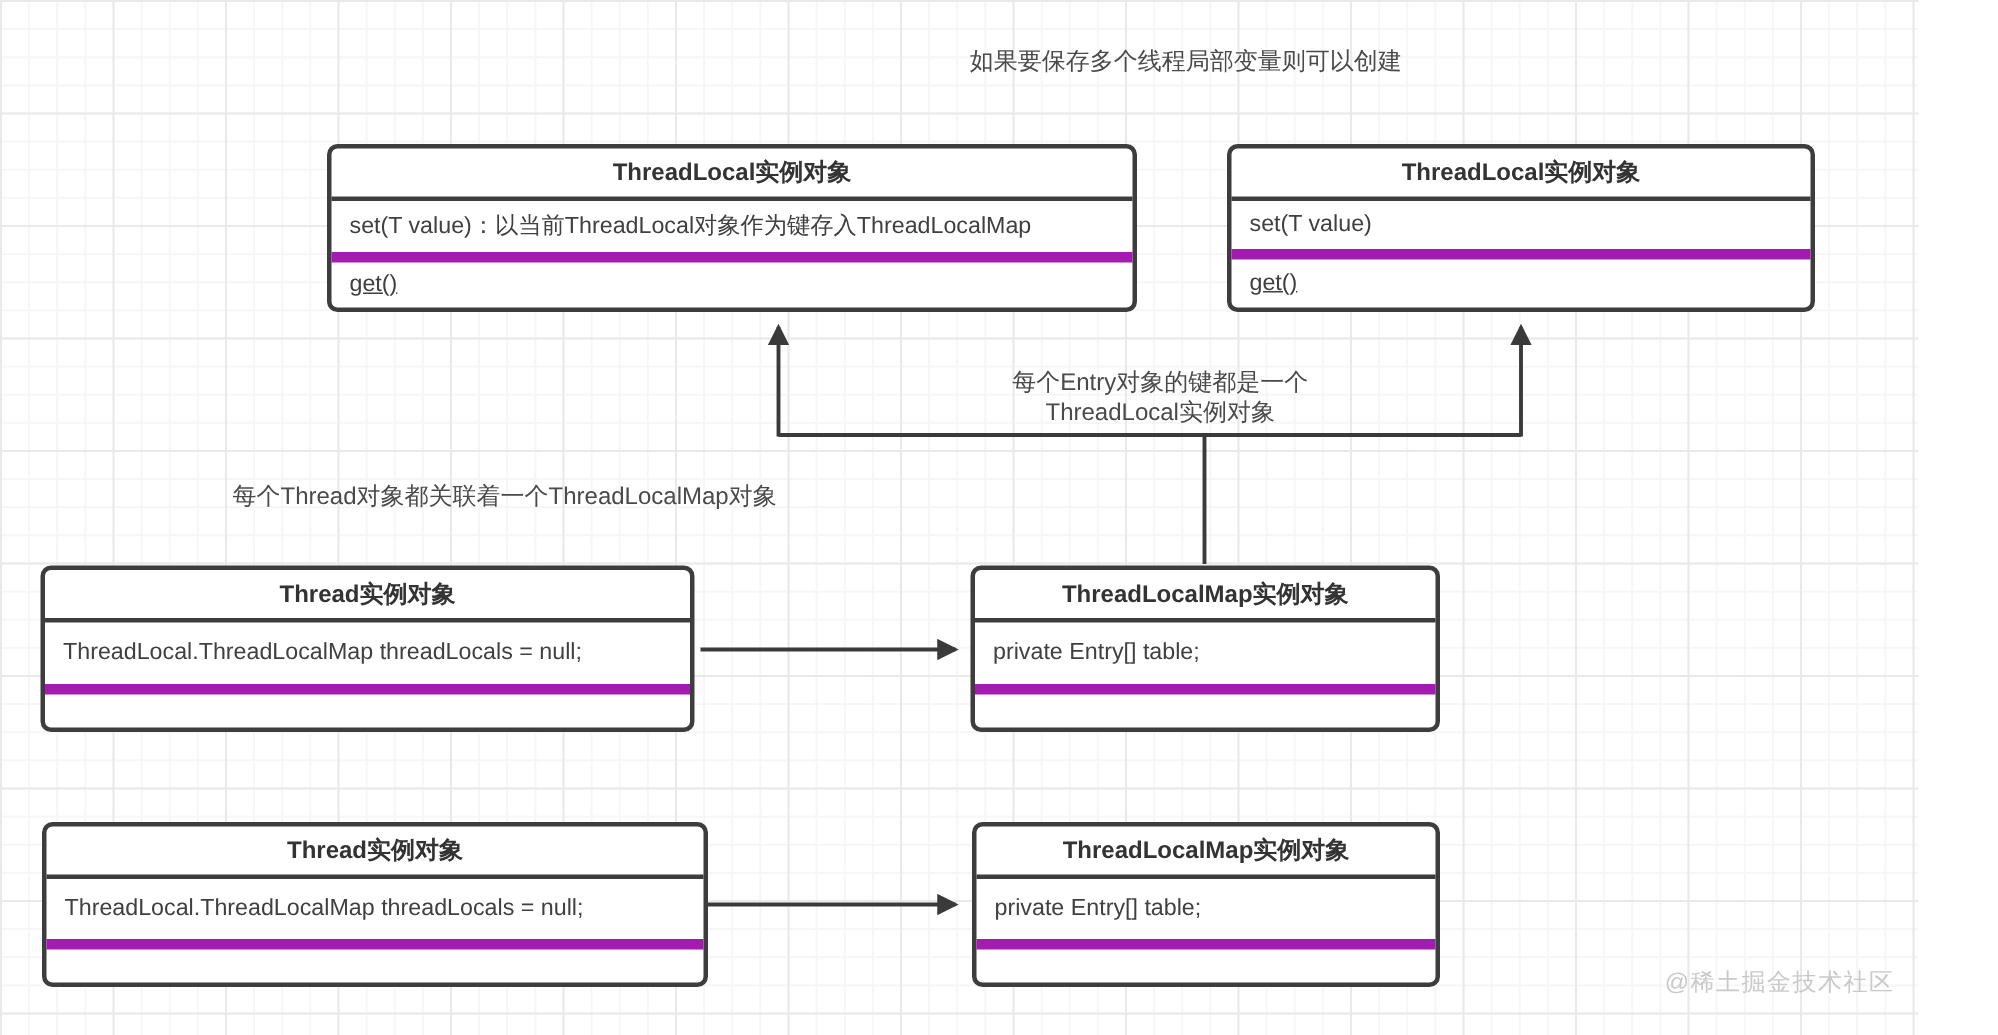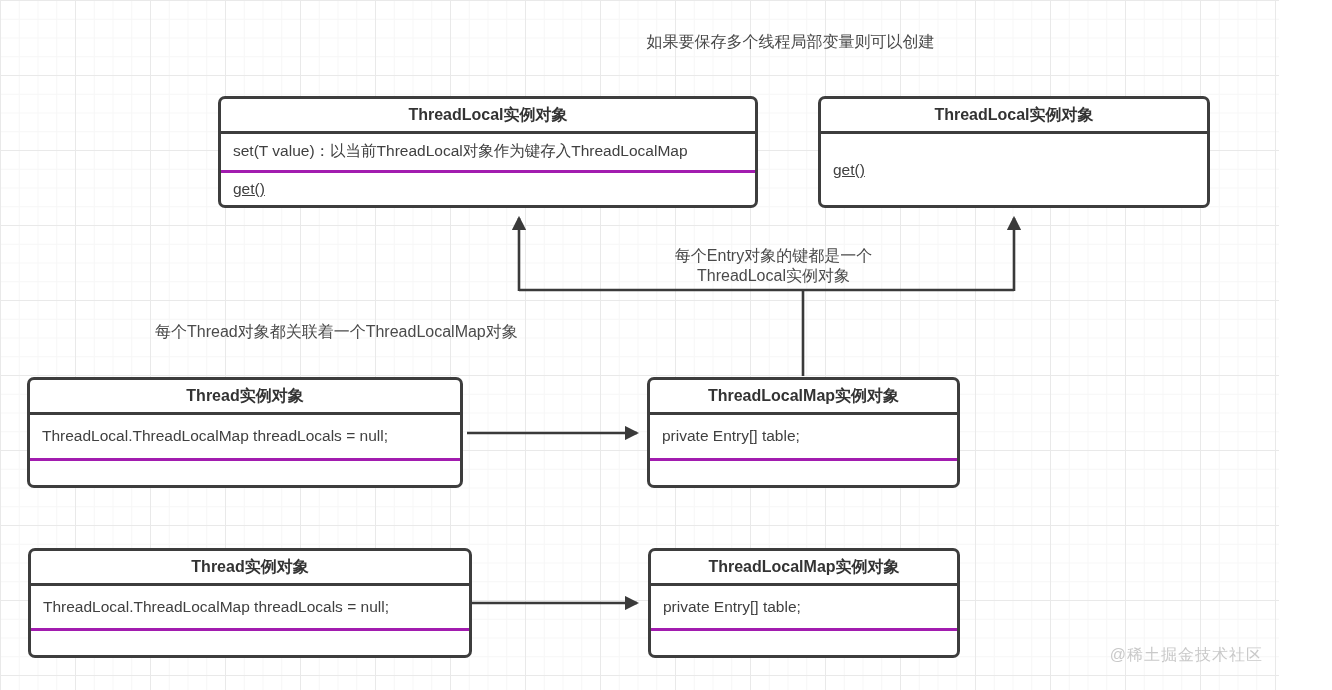--- a/index.html
+++ b/index.html
@@ -36,21 +36,21 @@
     color: #333333;
     border-bottom: 3px solid #3d3d3d;
   }
   .uml-row {
     flex: 1 1 auto;
     display: flex;
     align-items: center;
     padding: 0 12px;
     font-size: 15.5px;
     color: #404040;
-    border-bottom: 3px solid #a21caf;
+    border-bottom: 7px solid #a21caf;
     white-space: nowrap;
     overflow: hidden;
   }
   .uml-row:last-child { border-bottom: none; text-decoration: underline; }
   .note {
     position: absolute;
     font-size: 16px;
     color: #4a4a4a;
     line-height: 20px;
     text-align: center;
@@ -107,20 +107,21 @@
 
 
   <div class="uml-box" style="left:218px; top:96px; width:540px; height:112px;">
     <div class="uml-header">ThreadLocal实例对象</div>
     <div class="uml-row">set(T value)：以当前ThreadLocal对象作为键存入ThreadLocalMap</div>
     <div class="uml-row">get()</div>
   </div>
 
   <div class="uml-box" style="left:818px; top:96px; width:392px; height:112px;">
     <div class="uml-header">ThreadLocal实例对象</div>
+    <div class="uml-row">set(T value)</div>
     <div class="uml-row">get()</div>
   </div>
 
   <div class="uml-box" style="left:27px; top:377px; width:436px; height:111px;">
     <div class="uml-header">Thread实例对象</div>
     <div class="uml-row">ThreadLocal.ThreadLocalMap threadLocals = null;</div>
     <div class="uml-row"></div>
   </div>
 
   <div class="uml-box" style="left:647px; top:377px; width:313px; height:111px;">

